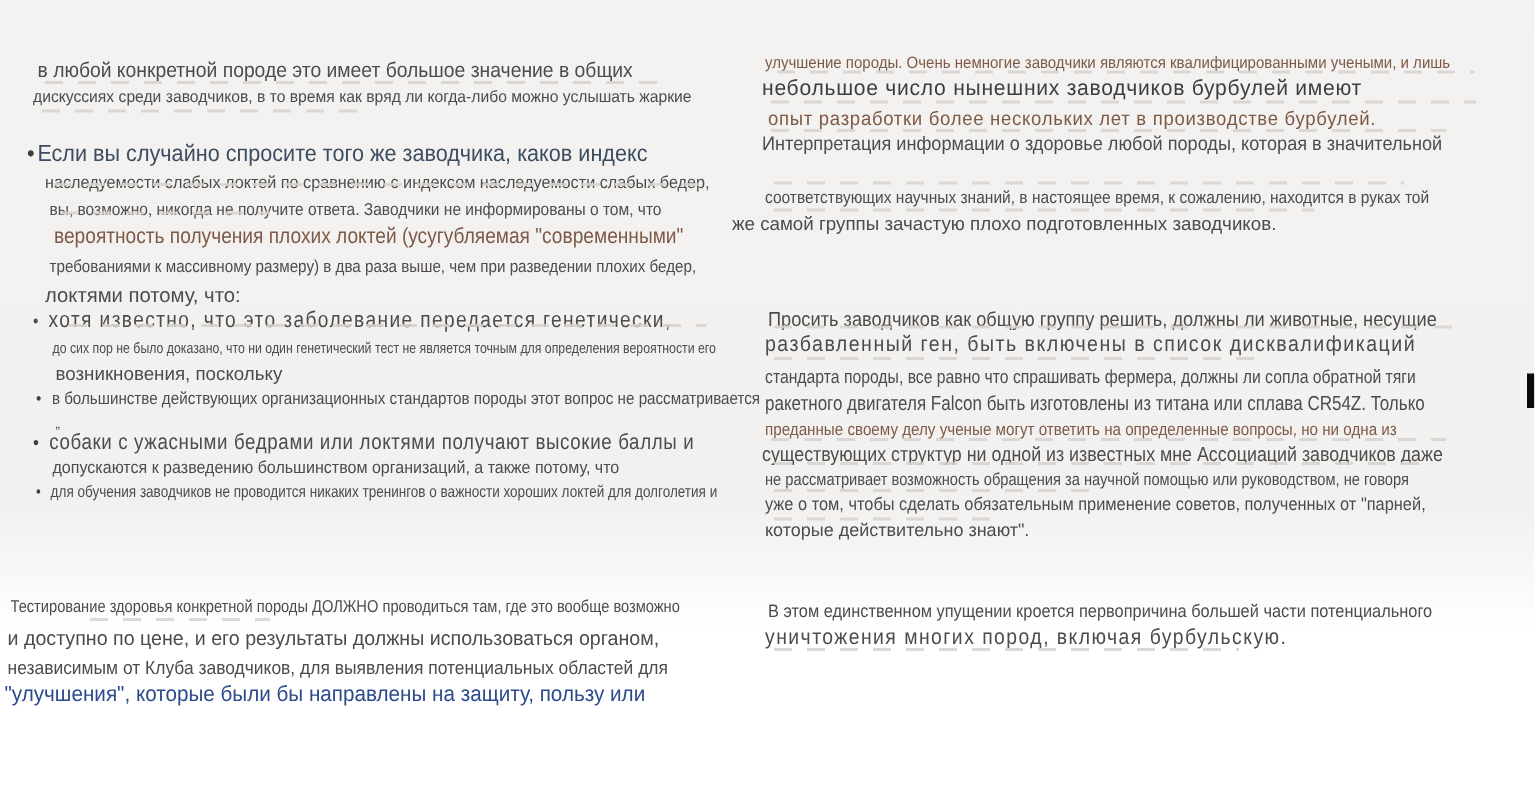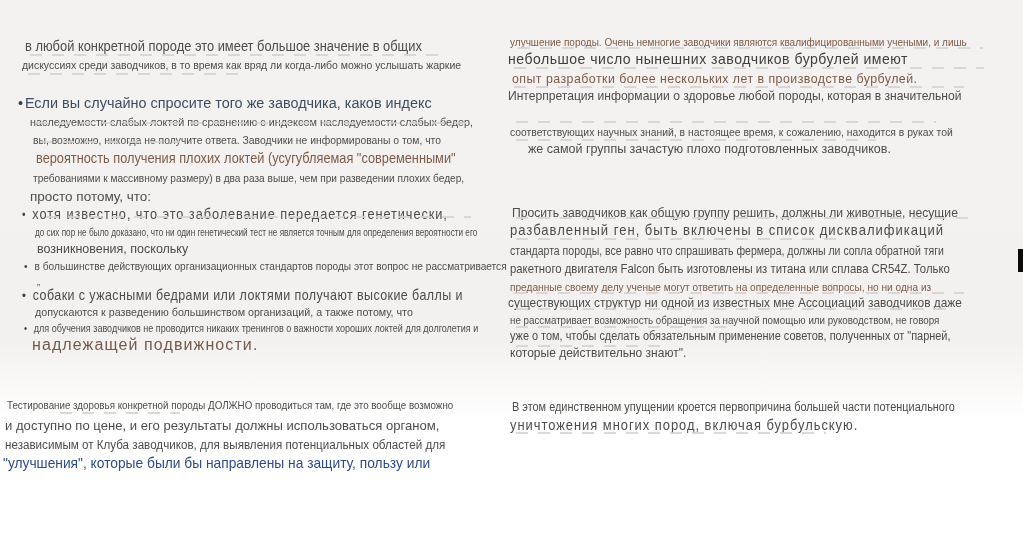--- a/index.html
+++ b/index.html
@@ -40,51 +40,50 @@
   <div class="line c-gray cx95" style="top:59px;left:22px;font-size:11px">дискуссиях среди заводчиков, в то время как вряд ли когда-либо можно услышать жаркие</div>
 
   <div class="line cx93" style="top:94px;left:18px;font-size:15.5px">
     <span class="bullet main c-dark">•</span><span class="c-slate">Если вы случайно спросите того же заводчика, каков индекс</span>
   </div>
 
   <div class="line c-gray cx94" style="top:116px;left:30px;font-size:11.5px">наследуемости слабых локтей по сравнению с индексом наследуемости слабых бедер,</div>
   <div class="line c-gray cx90" style="top:134px;left:33px;font-size:11.5px">вы, возможно, никогда не получите ответа. Заводчики не информированы о том, что</div>
   <div class="line c-brown cx88" style="top:150px;left:36px;font-size:14.5px">вероятность получения плохих локтей (усугубляемая "современными"</div>
   <div class="line c-gray cx88" style="top:172px;left:33px;font-size:11.5px">требованиями к массивному размеру) в два раза выше, чем при разведении плохих бедер,</div>
-  <div class="line c-gray" style="top:189px;left:30px;font-size:13.5px">просто потому, что:</div>
+  <div class="line c-gray" style="top:189px;left:30px;font-size:13.5px">локтями потому, что:</div>
 
   <div class="line cx85" style="top:205px;left:22px;font-size:15px">
     <span class="bullet sub c-gray" style="font-size:12px">•</span><span class="c-gray ls1">хотя известно, что это заболевание передается генетически,</span>
   </div>
   <div class="line c-gray cx82" style="top:227px;left:35px;font-size:10px">до сих пор не было доказано, что ни один генетический тест не является точным для определения вероятности его</div>
   <div class="line c-gray" style="top:242px;left:37px;font-size:12.5px">возникновения, поскольку</div>
   <div class="line cx88" style="top:260px;left:24px;font-size:11.5px">
     <span class="bullet sub c-dark">•</span><span class="c-gray">в большинстве действующих организационных стандартов породы этот вопрос не рассматривается</span>
   </div>
   <div class="line c-gray" style="top:277px;left:37px;font-size:9px">„</div>
   <div class="line cx86" style="top:287px;left:22px;font-size:14.5px">
     <span class="bullet sub c-dark" style="font-size:13px">•</span><span class="c-gray ls05">собаки с ужасными бедрами или локтями получают высокие баллы и</span>
   </div>
   <div class="line c-gray cx93" style="top:306px;left:35px;font-size:11.5px">допускаются к разведению большинством организаций, а также потому, что</div>
   <div class="line cx82" style="top:322px;left:24px;font-size:11px">
     <span class="bullet sub c-dark">•</span><span class="c-gray">для обучения заводчиков не проводится никаких тренингов о важности хороших локтей для долголетия и</span>
   </div>
-  <div class="line c-brown2 ls1" style="top:336px;left:32px;font-size:16px">надлежащей подвижности.</div>
 
   <div class="line c-gray cx85" style="top:399px;left:7px;font-size:11.5px">Тестирование здоровья конкретной породы ДОЛЖНО проводиться там, где это вообще возможно</div>
   <div class="line c-gray cx97" style="top:418px;left:5px;font-size:13.5px">и доступно по цене, и его результаты должны использоваться органом,</div>
   <div class="line c-gray cx93" style="top:438px;left:5px;font-size:12.5px">независимым от Клуба заводчиков, для выявления потенциальных областей для</div>
   <div class="line c-blue cx95" style="top:455px;left:3px;font-size:14.5px">"улучшения", которые были бы направлены на защиту, пользу или</div>
 
   <div class="line c-brown cx91" style="top:36px;left:510px;font-size:11px">улучшение породы. Очень немногие заводчики являются квалифицированными учеными, и лишь</div>
   <div class="line c-dark ls05 cx97" style="top:51px;left:508px;font-size:14.5px">небольшое число нынешних заводчиков бурбулей имеют</div>
   <div class="line c-brown ls05 cx95" style="top:72px;left:512px;font-size:13px">опыт разработки более нескольких лет в производстве бурбулей.</div>
   <div class="line c-gray cx93" style="top:89px;left:508px;font-size:13px">Интерпретация информации о здоровье любой породы, которая в значительной</div>
   <div class="line c-gray cx90" style="top:126px;left:510px;font-size:11.5px">соответствующих научных знаний, в настоящее время, к сожалению, находится в руках той</div>
-  <div class="line c-gray" style="top:142px;left:528px;font-size:12.5px">же самой группы зачастую плохо подготовленных заводчиков.</div>
+  <div class="line c-gray" style="top:142px;left:488px;font-size:12.5px">же самой группы зачастую плохо подготовленных заводчиков.</div>
 
   <div class="line c-gray cx90" style="top:205px;left:512px;font-size:13.5px">Просить заводчиков как общую группу решить, должны ли животные, несущие</div>
   <div class="line c-gray ls1 cx90" style="top:222px;left:510px;font-size:14.5px">разбавленный ген, быть включены в список дисквалификаций</div>
   <div class="line c-gray cx84" style="top:244px;left:510px;font-size:12.5px">стандарта породы, все равно что спрашивать фермера, должны ли сопла обратной тяги</div>
   <div class="line c-gray cx84" style="top:261px;left:510px;font-size:13.5px">ракетного двигателя Falcon быть изготовлены из титана или сплава CR54Z. Только</div>
   <div class="line c-brown cx88" style="top:281px;left:510px;font-size:11.5px">преданные своему делу ученые могут ответить на определенные вопросы, но ни одна из</div>
   <div class="line c-gray cx88" style="top:295px;left:508px;font-size:13.5px">существующих структур ни одной из известных мне Ассоциаций заводчиков даже</div>
   <div class="line c-gray cx85" style="top:314px;left:510px;font-size:11.5px">не рассматривает возможность обращения за научной помощью или руководством, не говоря</div>
   <div class="line c-gray cx91" style="top:330px;left:510px;font-size:12px">уже о том, чтобы сделать обязательным применение советов, полученных от "парней,</div>
   <div class="line c-gray" style="top:347px;left:510px;font-size:12px">которые действительно знают".</div>

